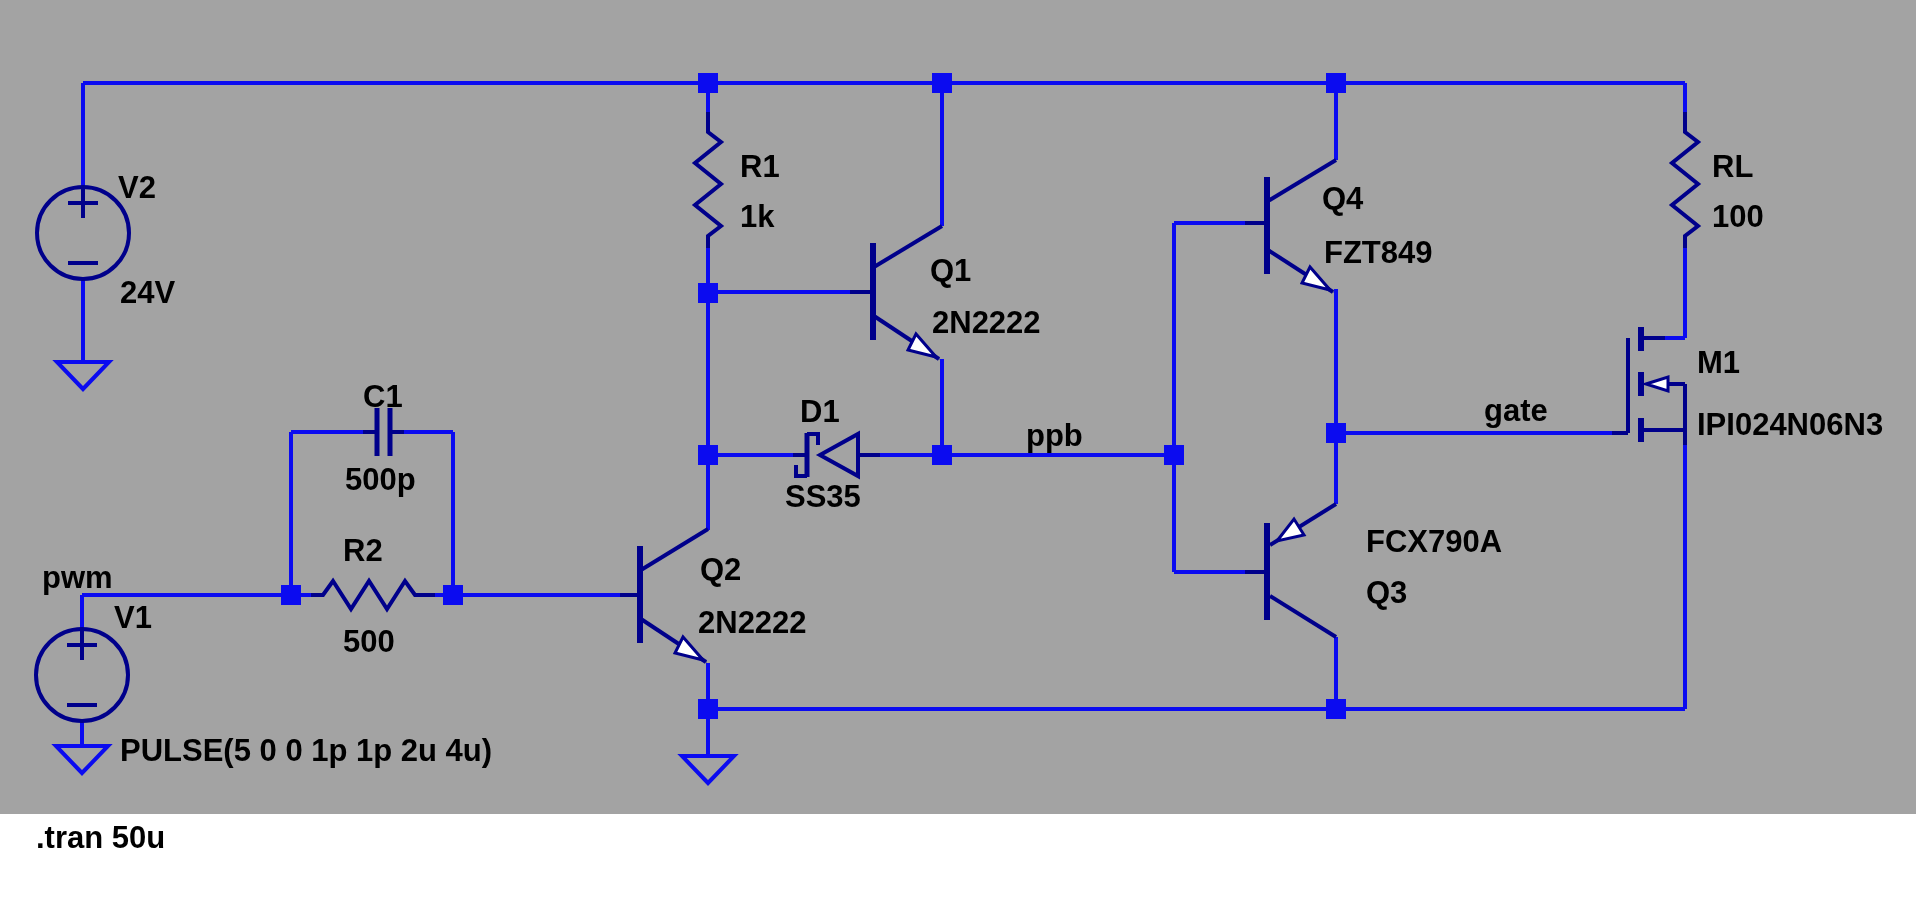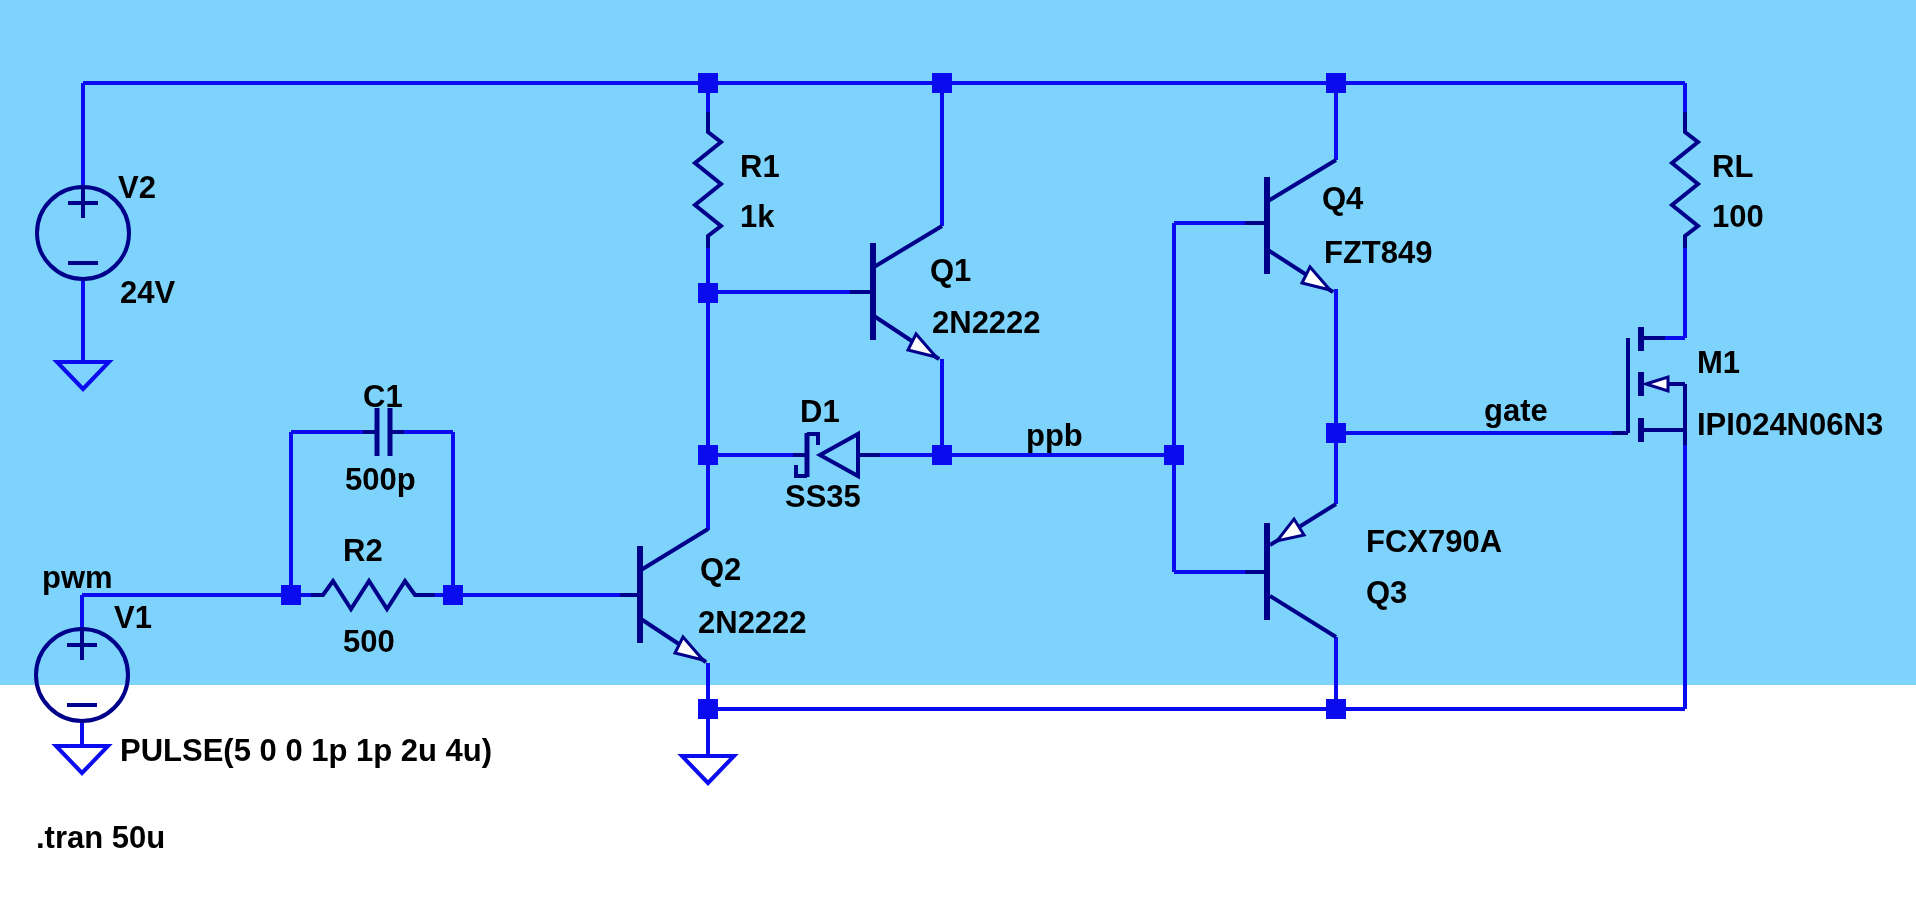--- a/index.html
+++ b/index.html
@@ -6,22 +6,22 @@
     margin: 0;
     padding: 0;
     background: #ffffff;
     width: 1916px;
     height: 914px;
     overflow: hidden;
   }
   .schematic-wrap {
     position: relative;
     width: 1916px;
-    height: 685px;
-    background: #7dd3fc;
+    height: 814px;
+    background: #a3a3a3;
   }
   svg { display: block; }
   .wire   { stroke: #0b0bf0; stroke-width: 4; fill: none; }
   .ortho  { shape-rendering: crispEdges; }
   .gnd    { stroke: #0b0bf0; stroke-width: 4; fill: none; stroke-linejoin: miter; }
   .junc   { fill: #0b0bf0; stroke: none; }
   .sym    { stroke: #00008b; stroke-width: 4; fill: none; }
   .symbar { stroke: #00008b; stroke-width: 6; fill: none; }
   .symbar5{ stroke: #00008b; stroke-width: 5; fill: none; }
   .arrow  { stroke: #00008b; stroke-width: 3; fill: #ffffff; }

